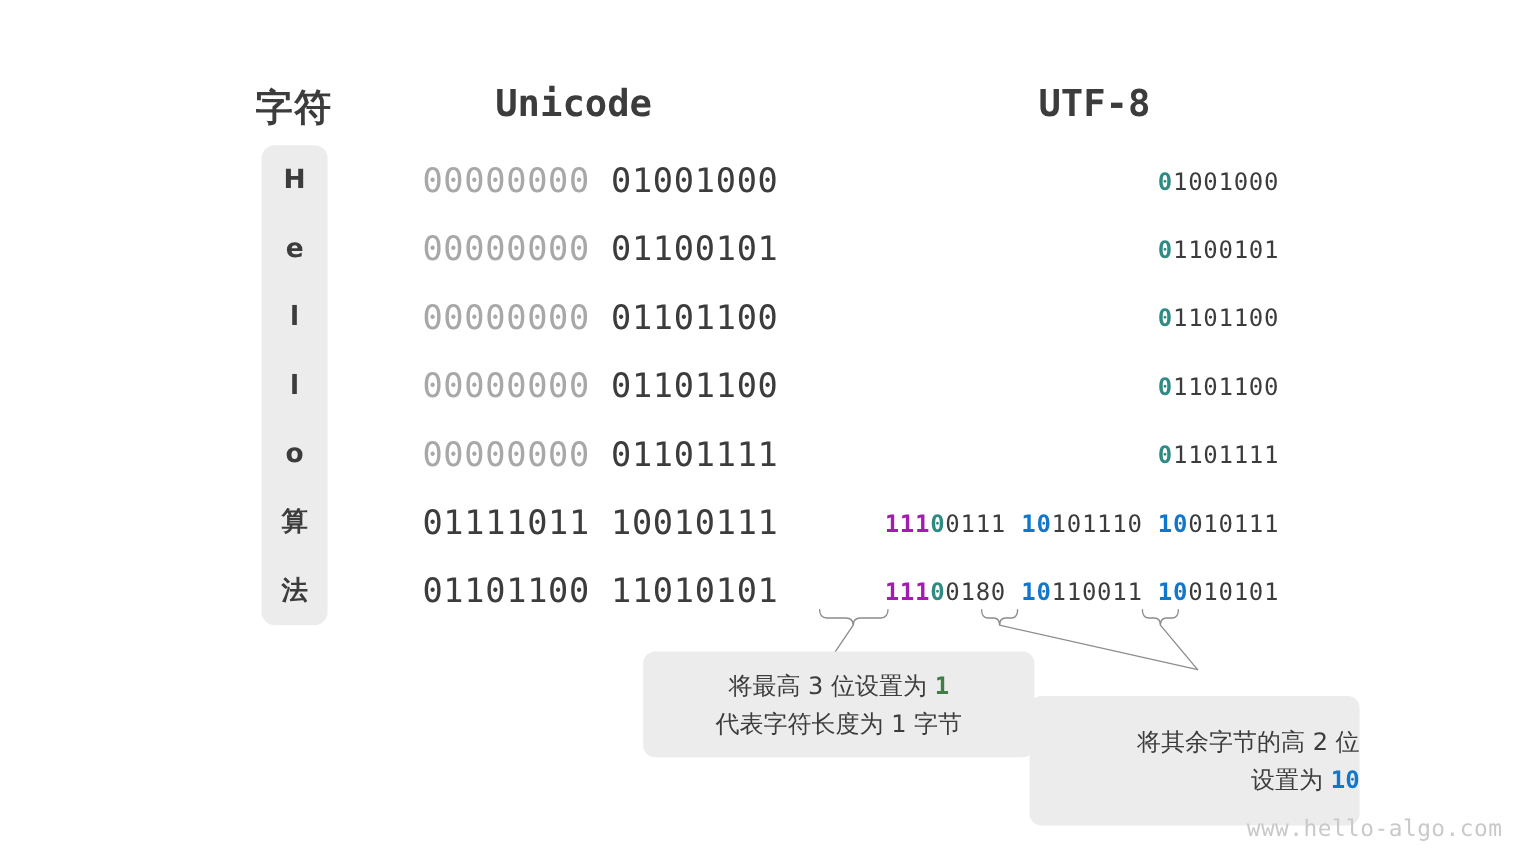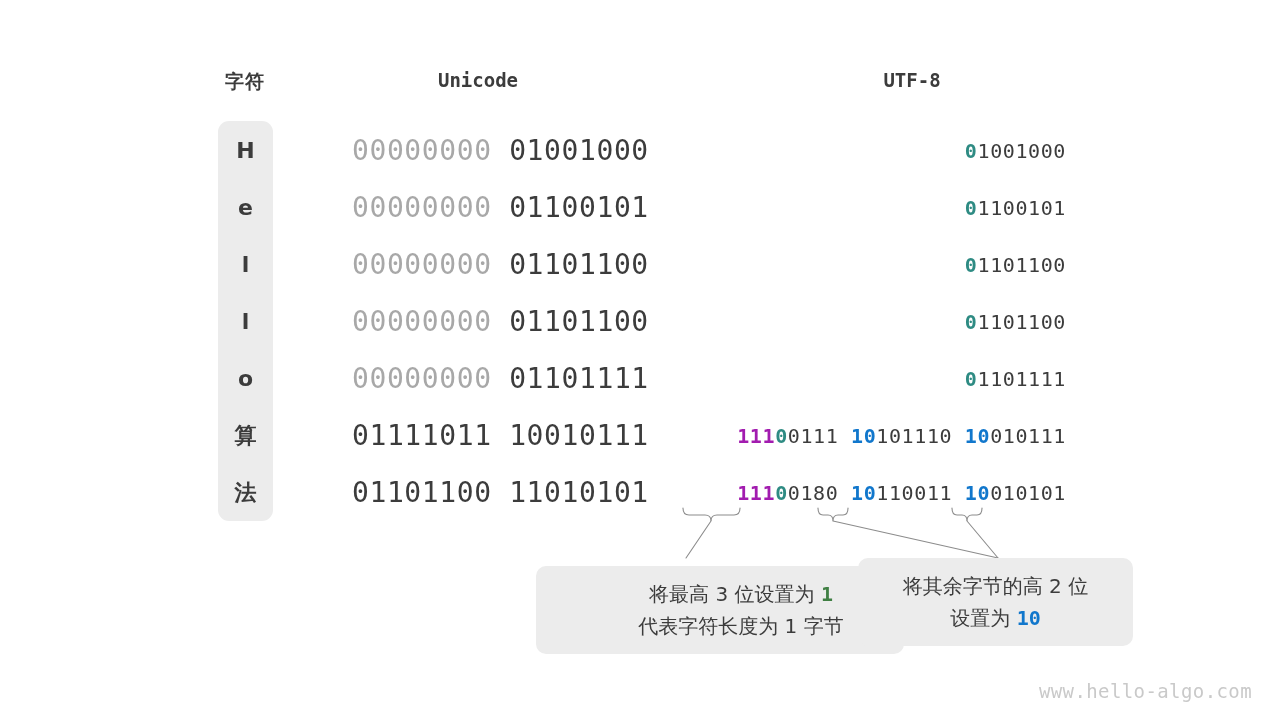--- a/index.html
+++ b/index.html
@@ -14,21 +14,21 @@
     overflow: hidden;
     font-family: "DejaVu Sans", sans-serif;
     -webkit-font-smoothing: antialiased;
   }
 
   
   .col-header {
     position: absolute;
     font-family: "DejaVu Sans Mono", monospace;
     font-weight: bold;
-    font-size: 19px;
+    font-size: 31px;
     color: #3c3c3c;
     white-space: nowrap;
     transform: translateX(-50%);
   }
   #hdr-char  { left: 245px; top: 69px; font-family: "DejaVu Sans", sans-serif; letter-spacing: 1px;}
   #hdr-uni   { left: 478px; top: 69px; }
   #hdr-utf   { left: 912px; top: 69px; }
 
   
   #char-panel {
@@ -100,22 +100,22 @@
     display: flex;
     flex-direction: column;
     align-items: center;
     justify-content: center;
     font-family: "DejaVu Sans", sans-serif;
     font-size: 20px;
     color: #3c3c3c;
     line-height: 32px;
     text-align: center;
   }
-  #callout-left  { left: 536px; top: 566px; width: 326px; height: 88px; padding-left: 42px; }
-  #callout-right { left: 858px; top: 558px; width: 275px; height: 88px; }
+  #callout-left  { left: 536px; top: 543px; width: 326px; height: 88px; }
+  #callout-right { left: 858px; top: 580px; width: 275px; height: 108px; align-items: flex-end; }
   .callout .num-g { color: #3f7f43; font-weight: bold; font-family: "DejaVu Sans Mono", monospace; }
   .callout .num-b { color: #1177cc; font-weight: bold; font-family: "DejaVu Sans Mono", monospace; }
   .callout .ln { white-space: pre; }
 
   
   #watermark {
     position: absolute;
     right: 28px;
     bottom: 18px;
     font-family: "DejaVu Sans Mono", monospace;

